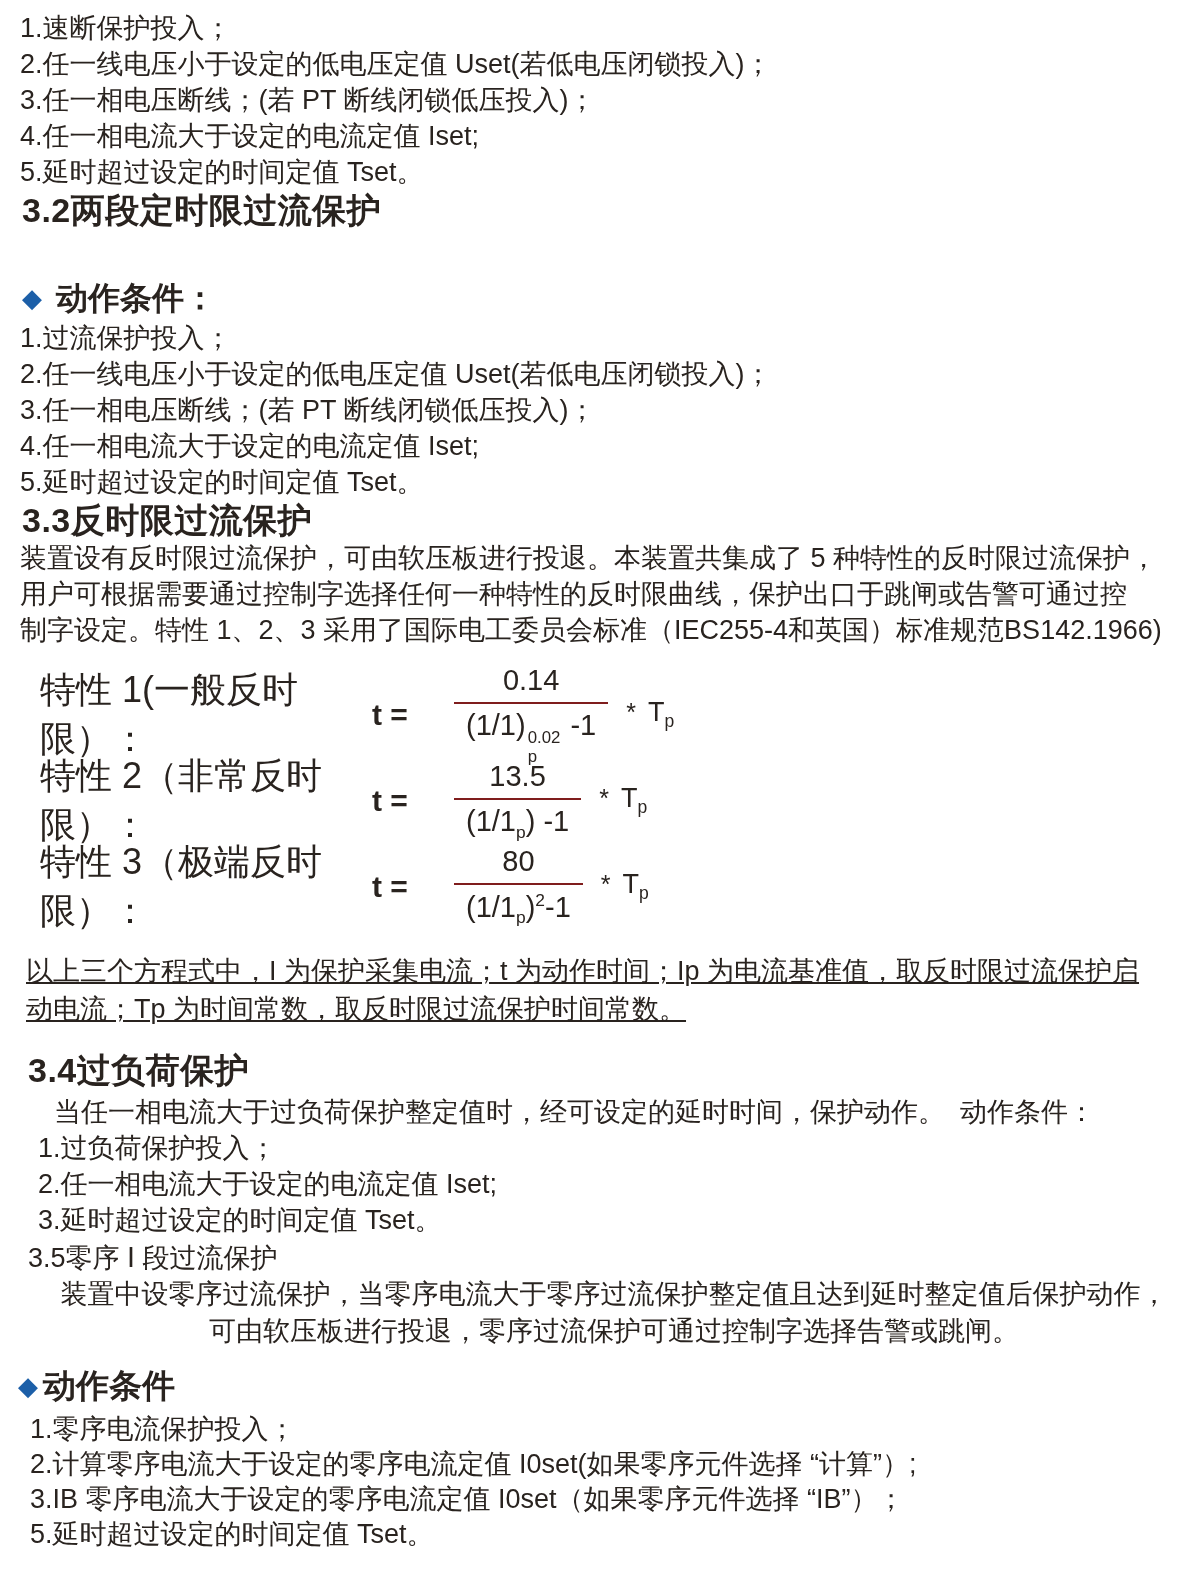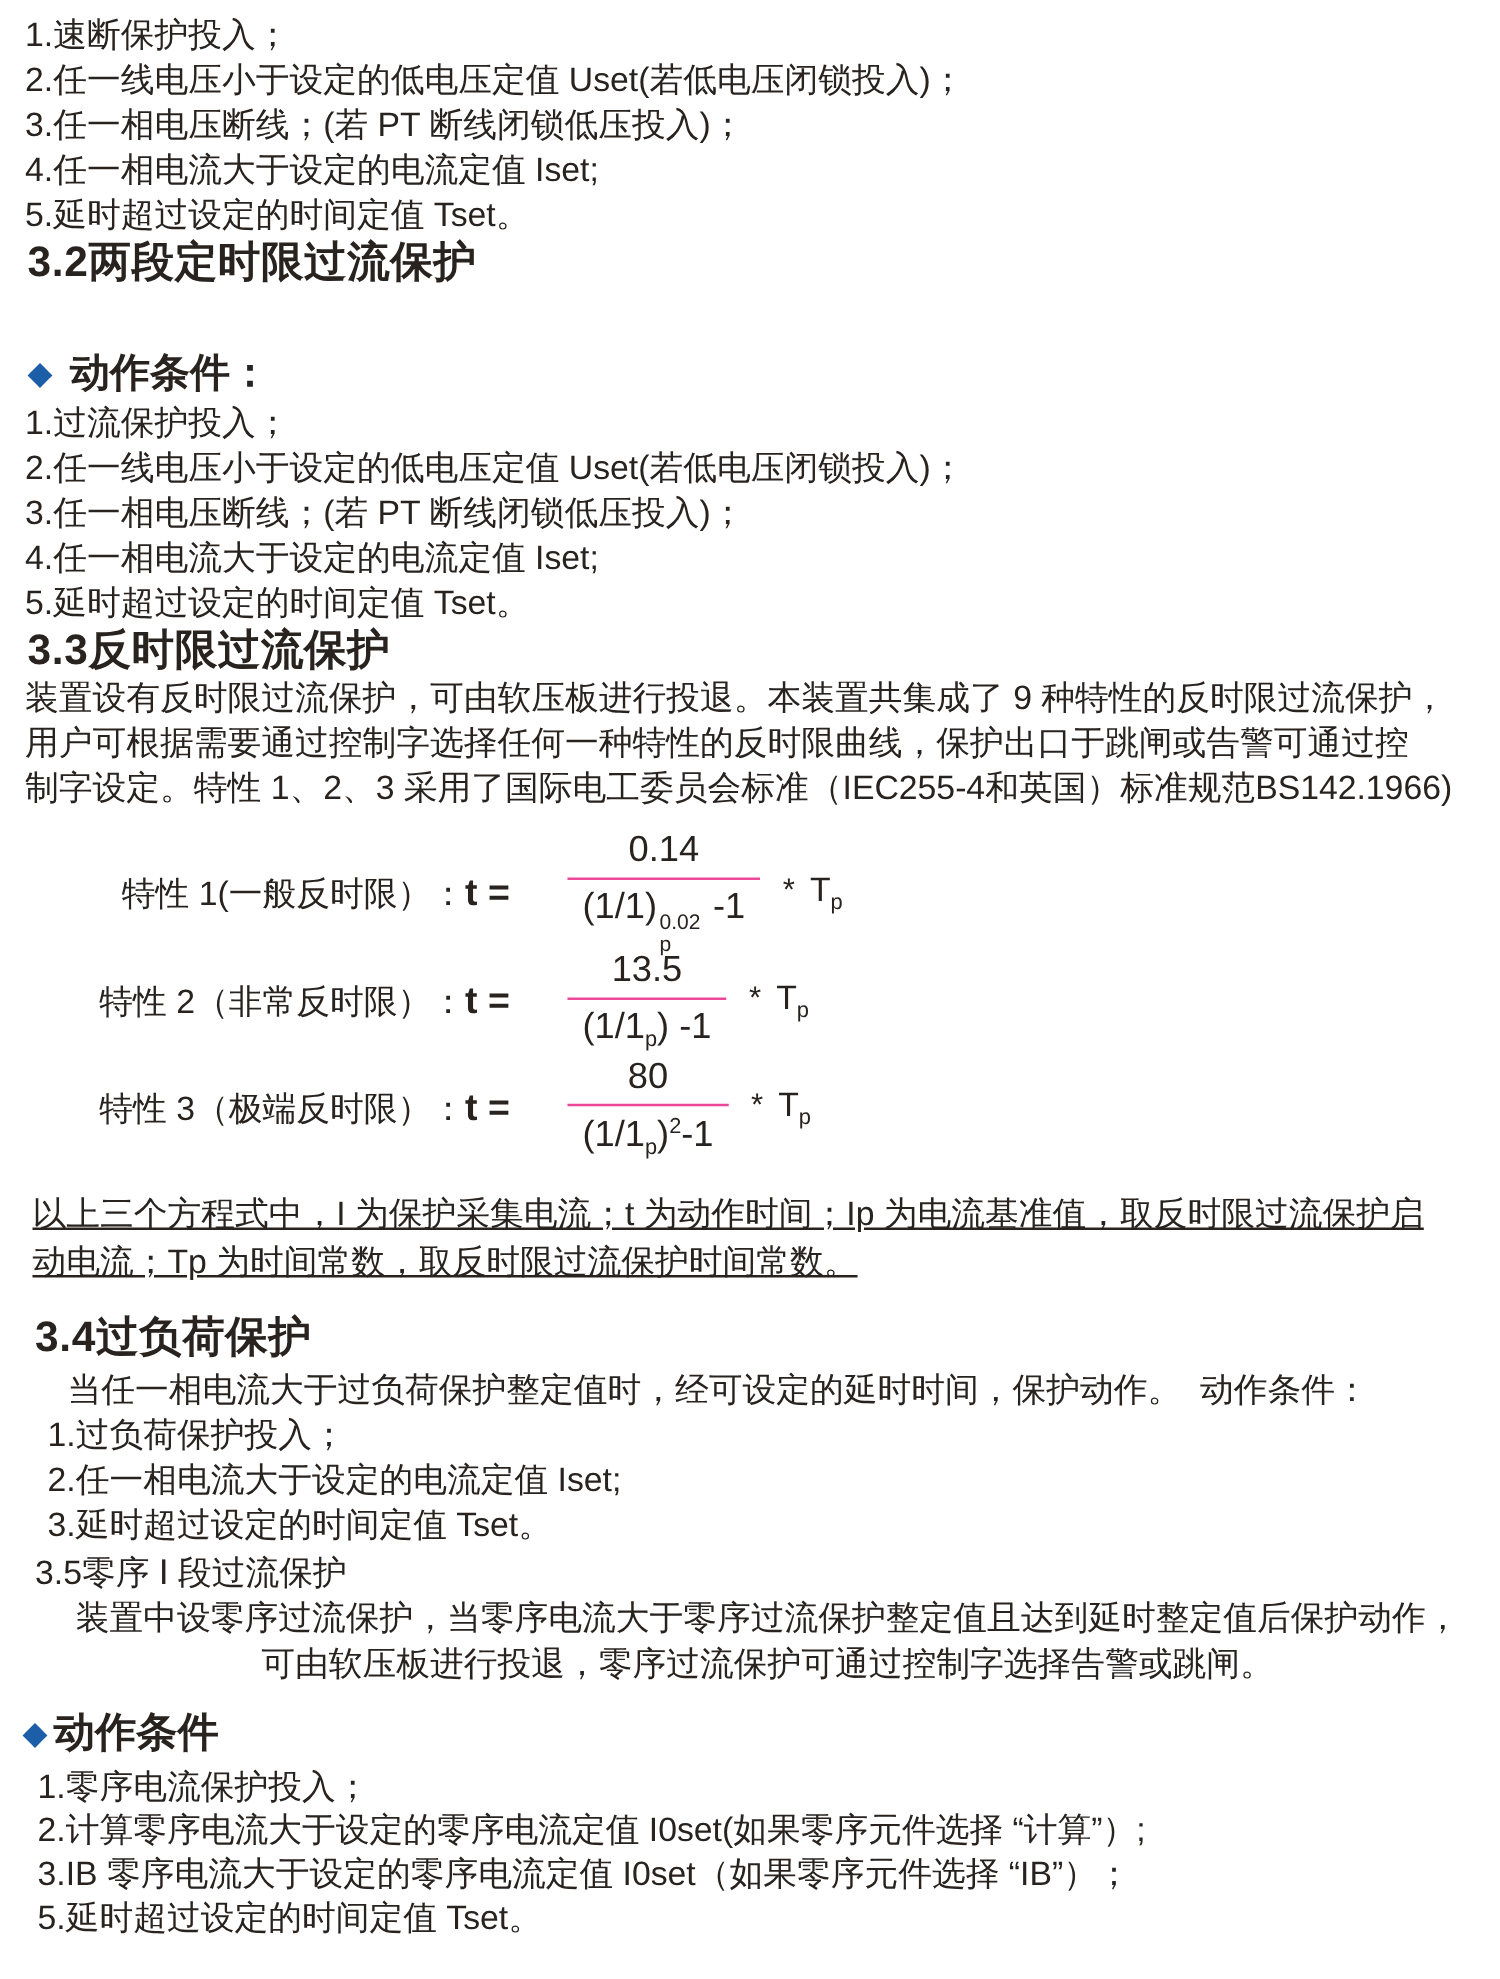--- a/index.html
+++ b/index.html
@@ -18,25 +18,25 @@
   .bh1 { margin-top:48px; margin-left:4px; margin-bottom:2px; }
   .bh1 .diamond { margin-right:14px; }
   .bh2 { margin-top:16px; margin-left:0; margin-bottom:6px; font-size:33px; }
   .bh2 .diamond { margin-right:5px; }
   .para-33 { margin-left:2px; }
   .para-33 .line { line-height:36px; }
 
   
   .formula-row { display:flex; align-items:center; height:86px; margin-left:22px; }
   .formula-row.f1 { margin-top:24px; }
-  .f-label { width:332px; font-size:27px; white-space:pre-wrap;text-align:right; }
+  .f-label { width:332px; font-size:36px; white-space:pre-wrap; }
   .f-lhs { width:70px; font-size:30px; font-weight:bold; white-space:pre; }
   .fraction { display:inline-flex; flex-direction:column; align-items:center; margin-left:12px; }
   .fraction .num { font-size:29px; padding:0 10px 5px; }
-  .fraction .den { border-top:2px solid #ec4899; font-size:29px; padding:5px 12px 0; white-space:pre; }
+  .fraction .den { border-top:2px solid #7f1d1d; font-size:29px; padding:5px 12px 0; white-space:pre; }
   .fraction sub { font-size:0.6em; }
   .fraction sup { font-size:0.6em; }
   .stack { display:inline-flex; flex-direction:column; align-items:flex-start; font-size:0.58em; line-height:1.1; vertical-align:-0.5em; margin:0 2px; }
   .mult { font-size:25px; margin-left:18px; margin-top:-6px; }
   .factor { font-size:27px; margin-left:12px; }
   .factor sub { font-size:0.65em; }
 
   .para-2 { margin-top:22px; margin-left:8px; }
   .para-2 .line { line-height:38px;text-decoration:underline; }
   .h34 { margin-top:22px; margin-left:10px; margin-bottom:4px; }
@@ -69,21 +69,21 @@
 <div class="list-b">
   <div class="line">1.过流保护投入；</div>
   <div class="line">2.任一线电压小于设定的低电压定值 Uset(若低电压闭锁投入)；</div>
   <div class="line">3.任一相电压断线；(若 PT 断线闭锁低压投入)；</div>
   <div class="line">4.任一相电流大于设定的电流定值 Iset;</div>
   <div class="line">5.延时超过设定的时间定值 Tset。</div>
 </div>
 
 <div class="sec-h">3.3反时限过流保护</div>
 <div class="para-33">
-  <div class="line">装置设有反时限过流保护，可由软压板进行投退。本装置共集成了 9 种特性的反时限过流保护，</div>
+  <div class="line">装置设有反时限过流保护，可由软压板进行投退。本装置共集成了 5 种特性的反时限过流保护，</div>
   <div class="line">用户可根据需要通过控制字选择任何一种特性的反时限曲线，保护出口于跳闸或告警可通过控</div>
   <div class="line">制字设定。特性 1、2、3 采用了国际电工委员会标准（IEC255-4和英国）标准规范BS142.1966)</div>
 </div>
 
 <div class="formula-row f1">
   <span class="f-label">特性 1(一般反时限）：</span>
   <span class="f-lhs">t =</span>
   <span class="fraction">
     <span class="num">0.14</span>
     <span class="den"><span>(1/1)</span><span class="stack"><span>0.02</span><span>p</span></span><span> -1</span></span>

